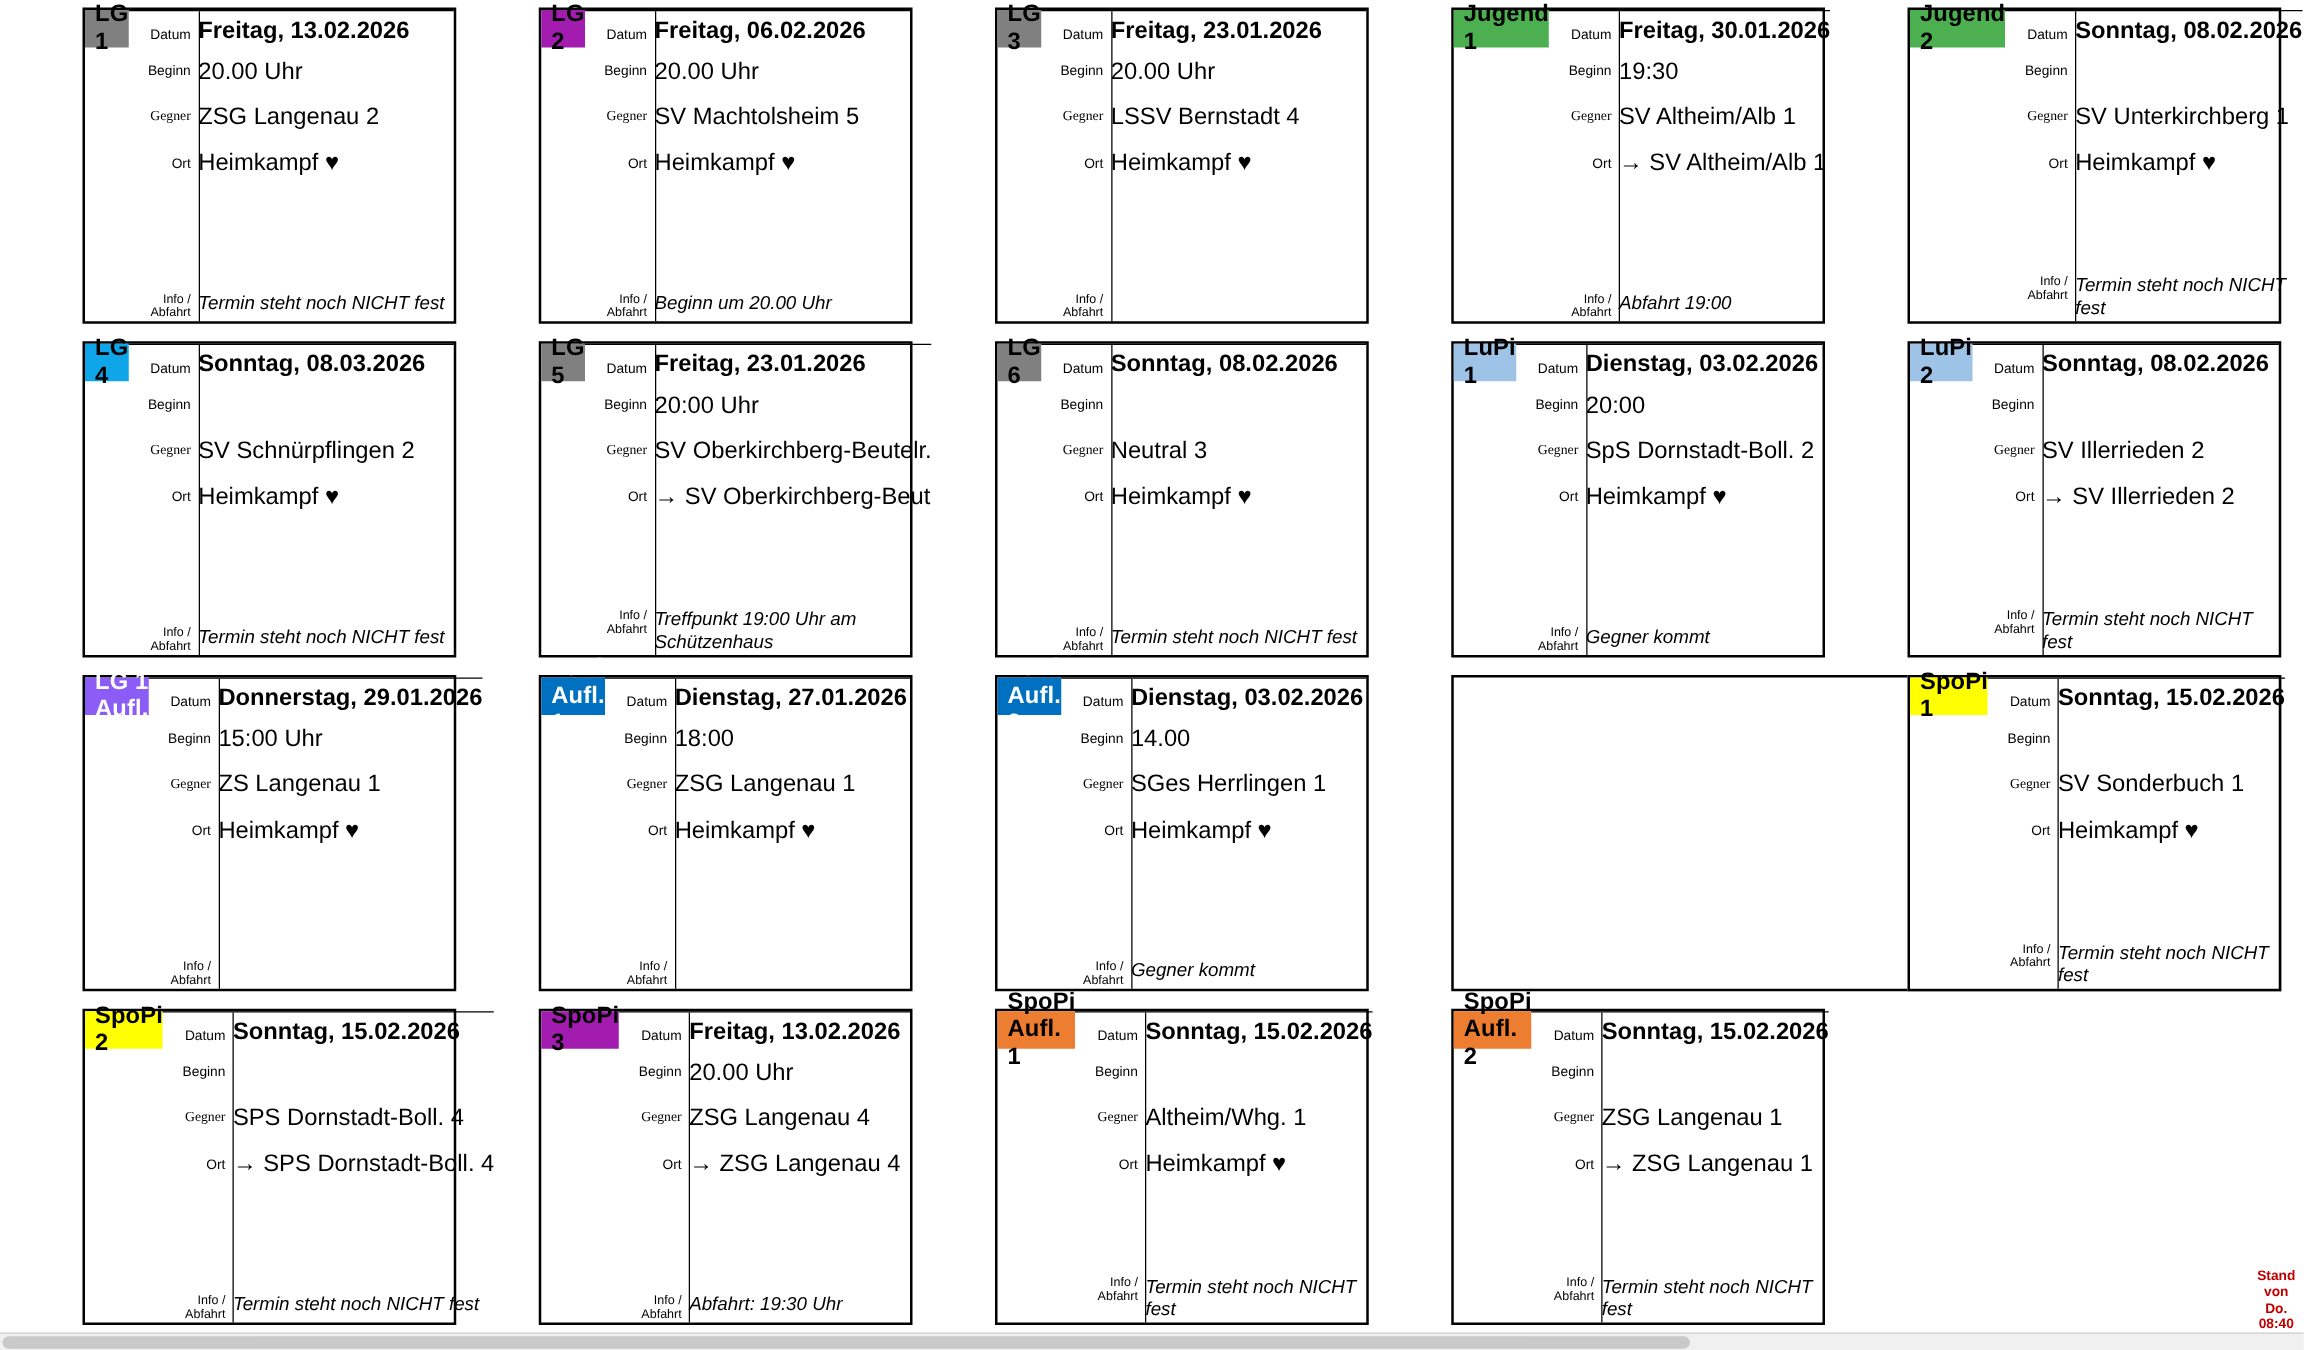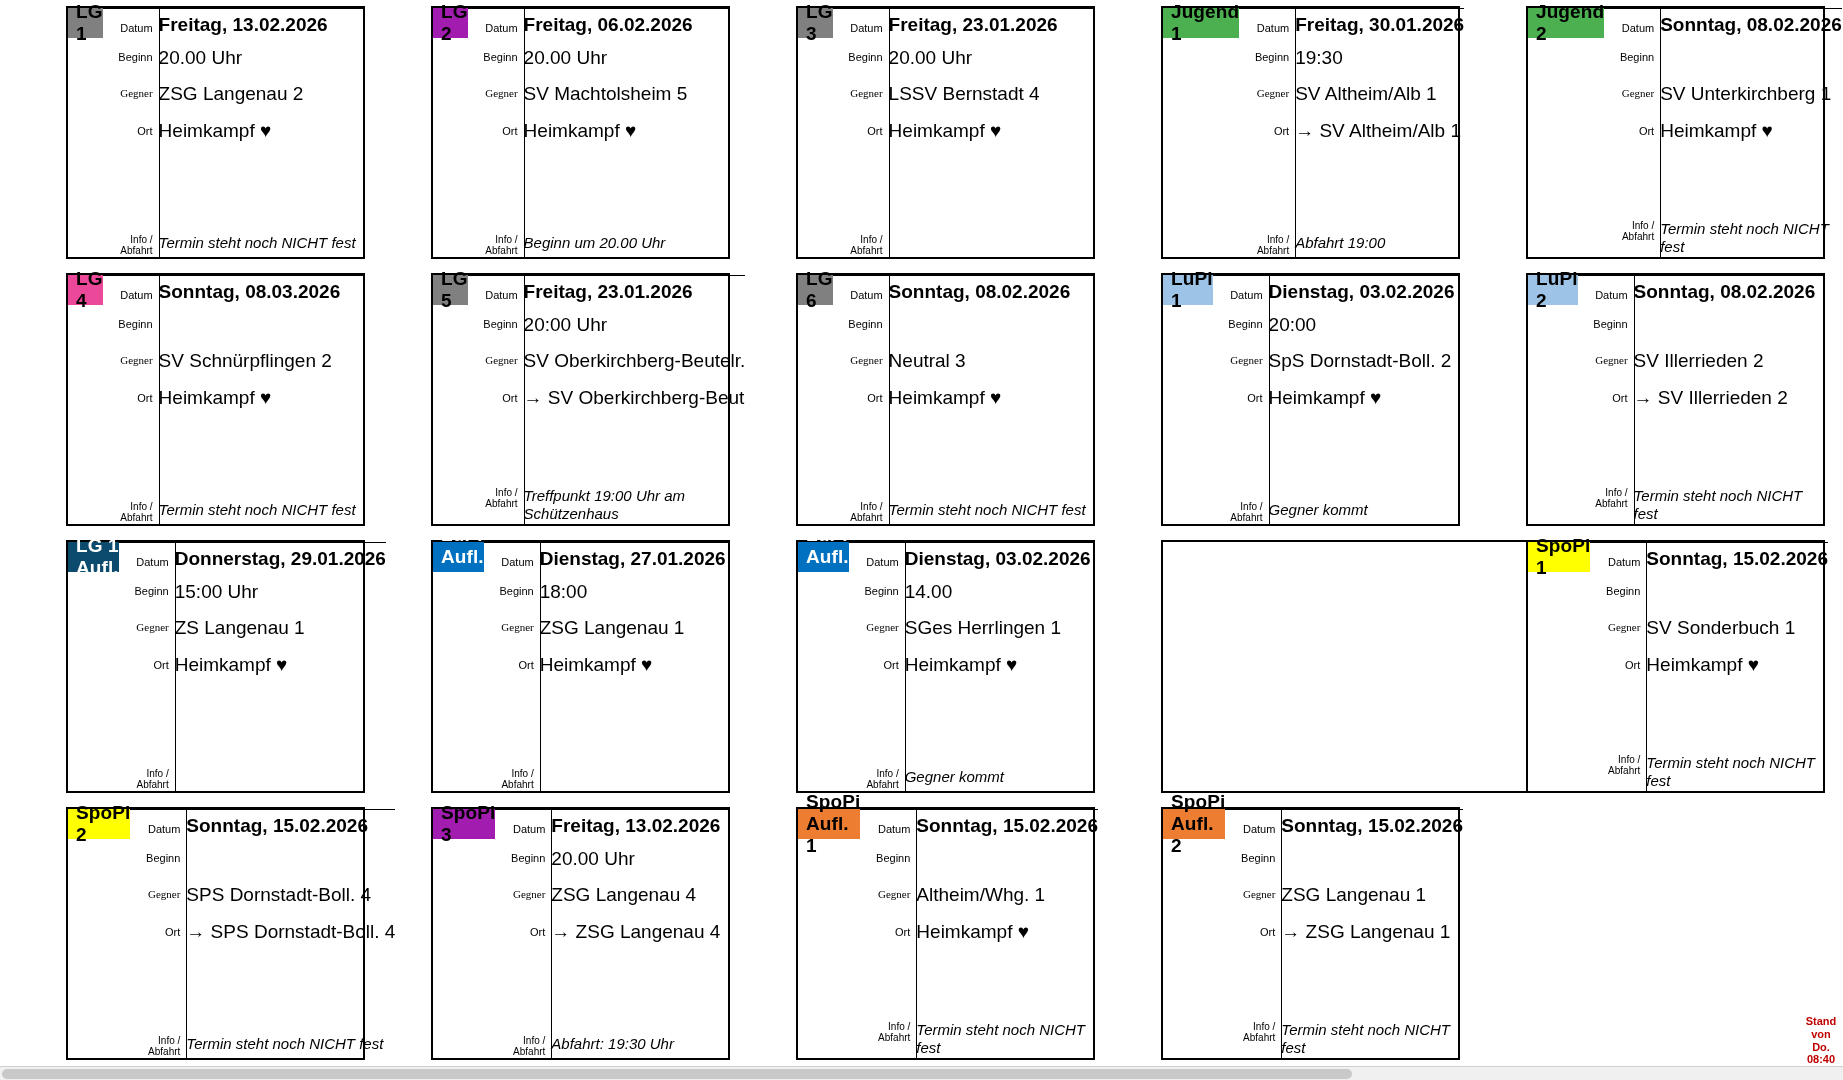--- a/index.html
+++ b/index.html
@@ -307,21 +307,21 @@
                 <div>Info /</div>
                 <div>Abfahrt</div>
               </div>
               <div class="val">Termin steht noch NICHT fest</div>
             </div>
           </div>
         </div>
       </div>
       <div class="cell">
         <div class="card">
-          <div class="card-header" style="background: #ec4899; color: rgb(0, 0, 0);">LG 4</div>
+          <div class="card-header" style="background: #0ea5e9; color: rgb(0, 0, 0);">LG 4</div>
           <div class="card-body">
             <div class="lbl-col-line"></div>
             <div class="row r-datum">
               <div class="lbl">Datum</div>
               <div class="val">Sonntag, 08.03.2026</div>
             </div>
             <div class="row r-beginn">
               <div class="lbl">Beginn</div>
               <div class="val"></div>
             </div>
@@ -462,21 +462,21 @@
                 <div>Info /</div>
                 <div>Abfahrt</div>
               </div>
               <div class="val">Termin steht noch NICHT fest</div>
             </div>
           </div>
         </div>
       </div>
       <div class="cell">
         <div class="card">
-          <div class="card-header" style="background: #0c4a6e; color: rgb(255, 255, 255);">LG 1 Aufl.</div>
+          <div class="card-header" style="background: #8b5cf6; color: rgb(255, 255, 255);">LG 1 Aufl.</div>
           <div class="card-body">
             <div class="lbl-col-line"></div>
             <div class="row r-datum">
               <div class="lbl">Datum</div>
               <div class="val">Donnerstag, 29.01.2026</div>
             </div>
             <div class="row r-beginn">
               <div class="lbl">Beginn</div>
               <div class="val">15:00 Uhr</div>
             </div>

